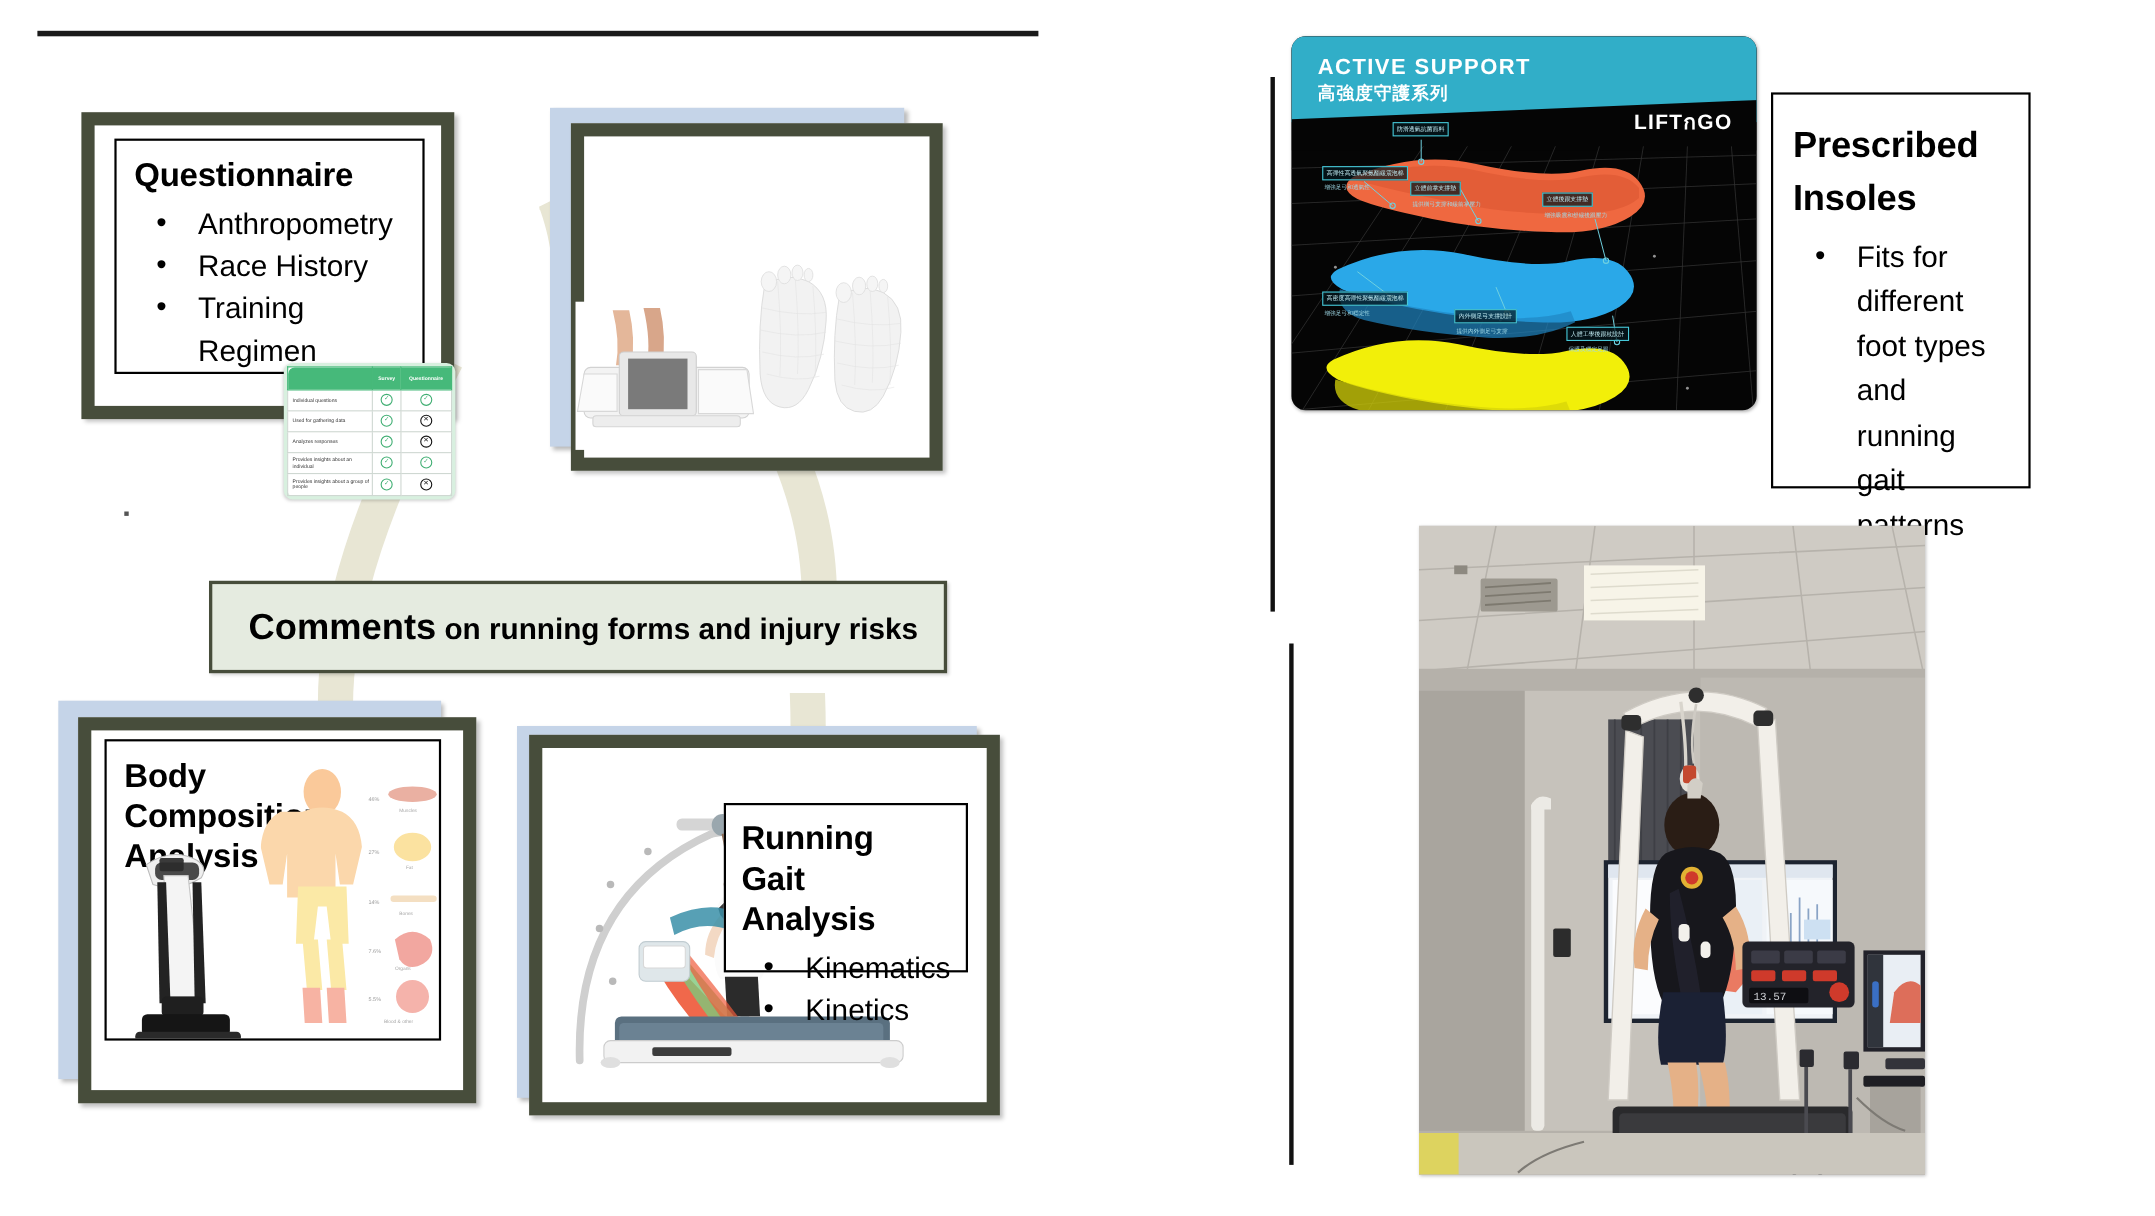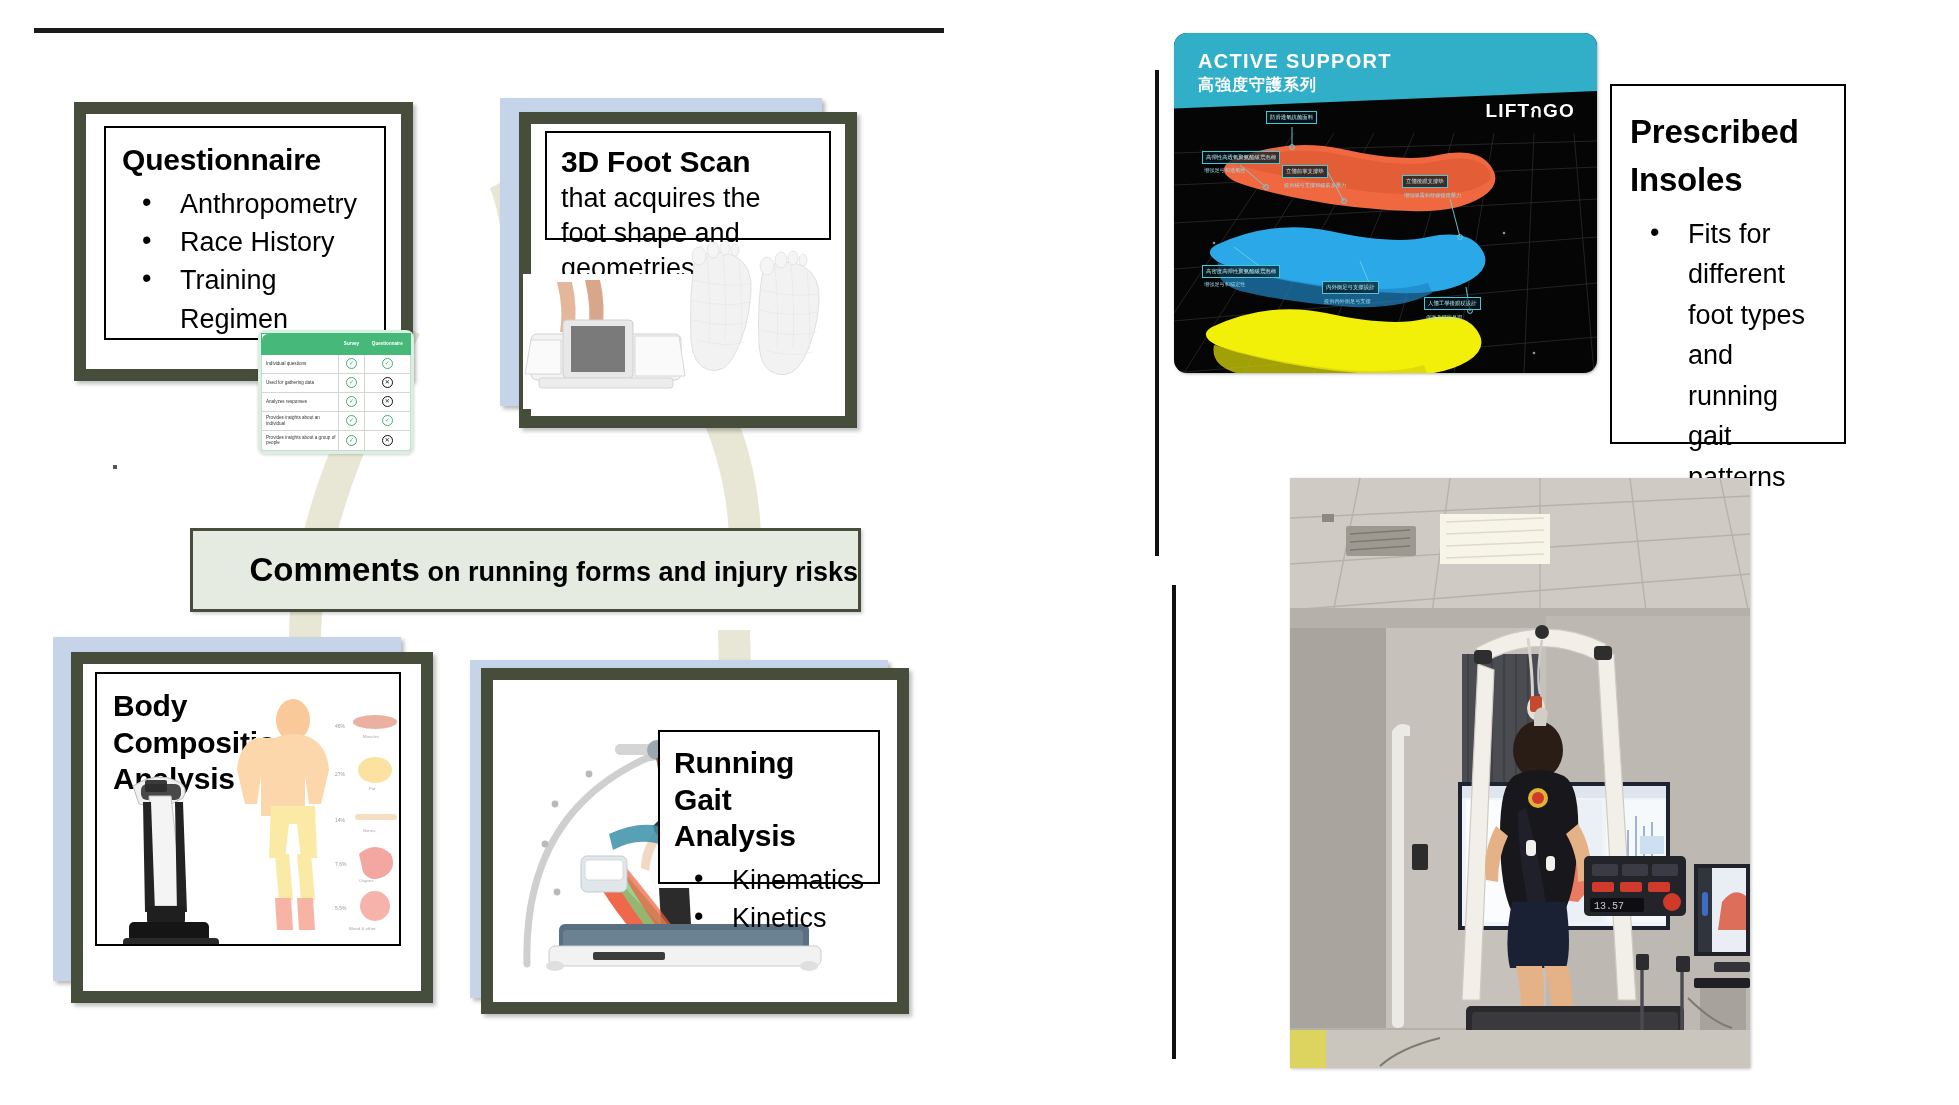--- a/index.html
+++ b/index.html
@@ -25,21 +25,21 @@
   
   .bx-title{font-size:30px;font-weight:bold;line-height:1.22;letter-spacing:-.2px;}
   .bx-sub{font-size:27px;font-weight:400;line-height:1.3;}
   ul.bul{margin:6px 0 0 0;padding:0;list-style:none;}
   ul.bul li{font-size:27px;line-height:1.42;position:relative;padding-left:58px;}
   ul.bul li:before{content:"\2022";position:absolute;left:20px;top:-2px;font-size:27px;}
 
   
   #comments-banner{left:190px;top:528px;width:665px;height:78px;
      background:#e5ebe0;border:3px solid #474d3b;box-shadow:2px 2px 3px rgba(0,0,0,.18);
-     display:flex;align-items:center;justify-content:flex-end;}
+     display:flex;align-items:center;}
   #comments-banner .ct{padding-left:33px;white-space:nowrap;}
   #comments-strong{font-size:33px;font-weight:bold;}
   #comments-rest{font-size:27px;font-weight:bold;}
 
   
   #survey-table{left:258px;top:330px;width:150px;
      background:#d8f0df;border-radius:8px;padding:3px;
      box-shadow:0 1px 3px rgba(0,0,0,.18);}
   #survey-table table{border-collapse:collapse;width:100%;background:#fff;border-radius:6px;}
   #survey-table th,#survey-table td{border:1px solid #cfd8d2;font-size:4.6px;
@@ -153,26 +153,20 @@
           <td class="lab">Provides insights about a group of people</td>
           <td class="mk"><span class="ok">✓</span></td>
           <td class="mk"><span class="no">✕</span></td>
         </tr>
       </tbody>
   </table>
 </div>
 
 <div class="abs panel-blue" style="left:500px;top:98px;width:322px;height:308px;"></div>
 <div class="abs panel-olive" style="left:519px;top:112px;width:314px;height:292px;padding:0;">
-  <div class="panel-inner" style="position:absolute;left:14px;top:7px;width:282px;height:105px;background:#fff;">
-    <div style="padding:11px 0 0 14px;">
-      <div class="bx-title">3D Foot Scan</div>
-      <div class="bx-sub" style="width:250px;">that acquires the foot shape and geometries</div>
-    </div>
-  </div>
 
   <svg class="photo" style="left:-8px;top:150px;width:180px;height:135px;">
     <rect x="0" y="0" width="180" height="135" fill="#fff"></rect>
     <path d="M34,8 q7,28 3,50 l14,0 q4,-24 -2,-50 Z" fill="#e4b79a"></path>
     <path d="M62,6 q7,30 3,52 l14,0 q4,-26 -2,-52 Z" fill="#d8a68a"></path>
     <rect x="8" y="60" width="150" height="46" rx="6" fill="#f3f3f3" stroke="#d2d2d2"></rect>
     <rect x="40" y="46" width="70" height="58" rx="4" fill="#e8e8e8" stroke="#cfcfcf"></rect>
     <rect x="48" y="52" width="54" height="46" fill="#7a7a7a"></rect>
     <path d="M8,66 l-6,34 l36,0 l0,-34 Z" fill="#fafafa" stroke="#d8d8d8"></path>
     <path d="M112,62 l44,0 l6,40 l-50,0 Z" fill="#fafafa" stroke="#d8d8d8"></path>

